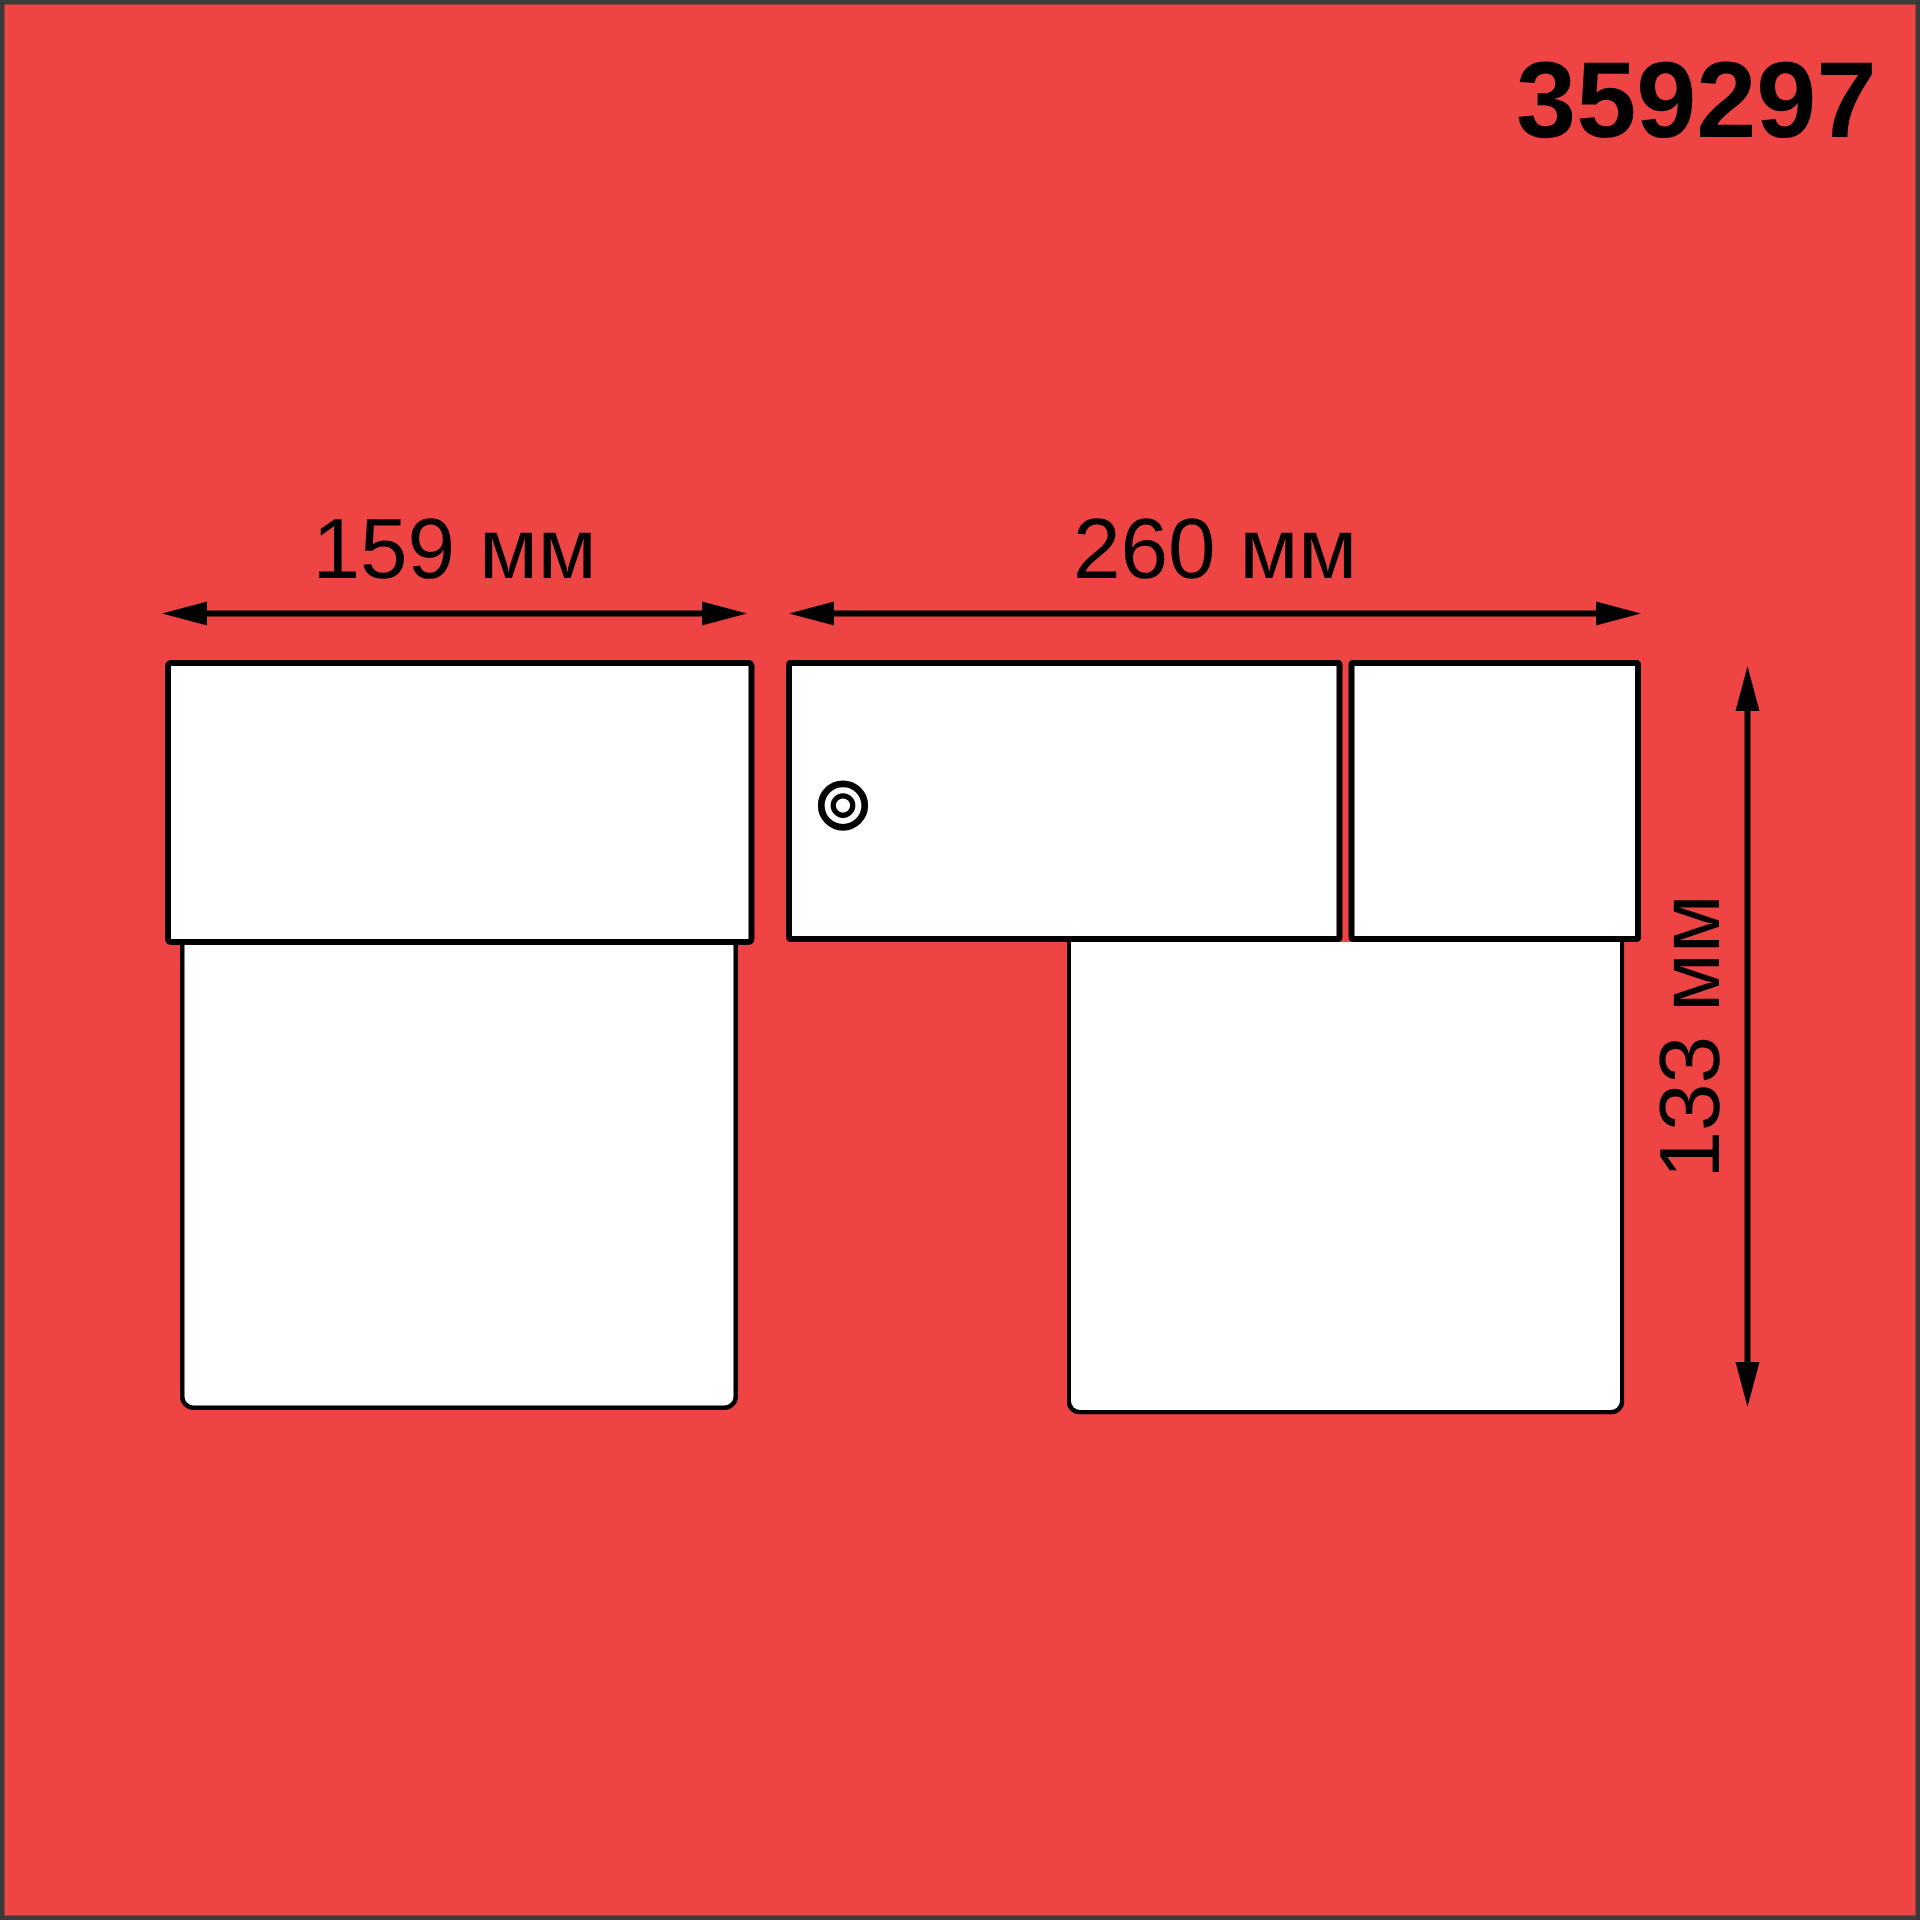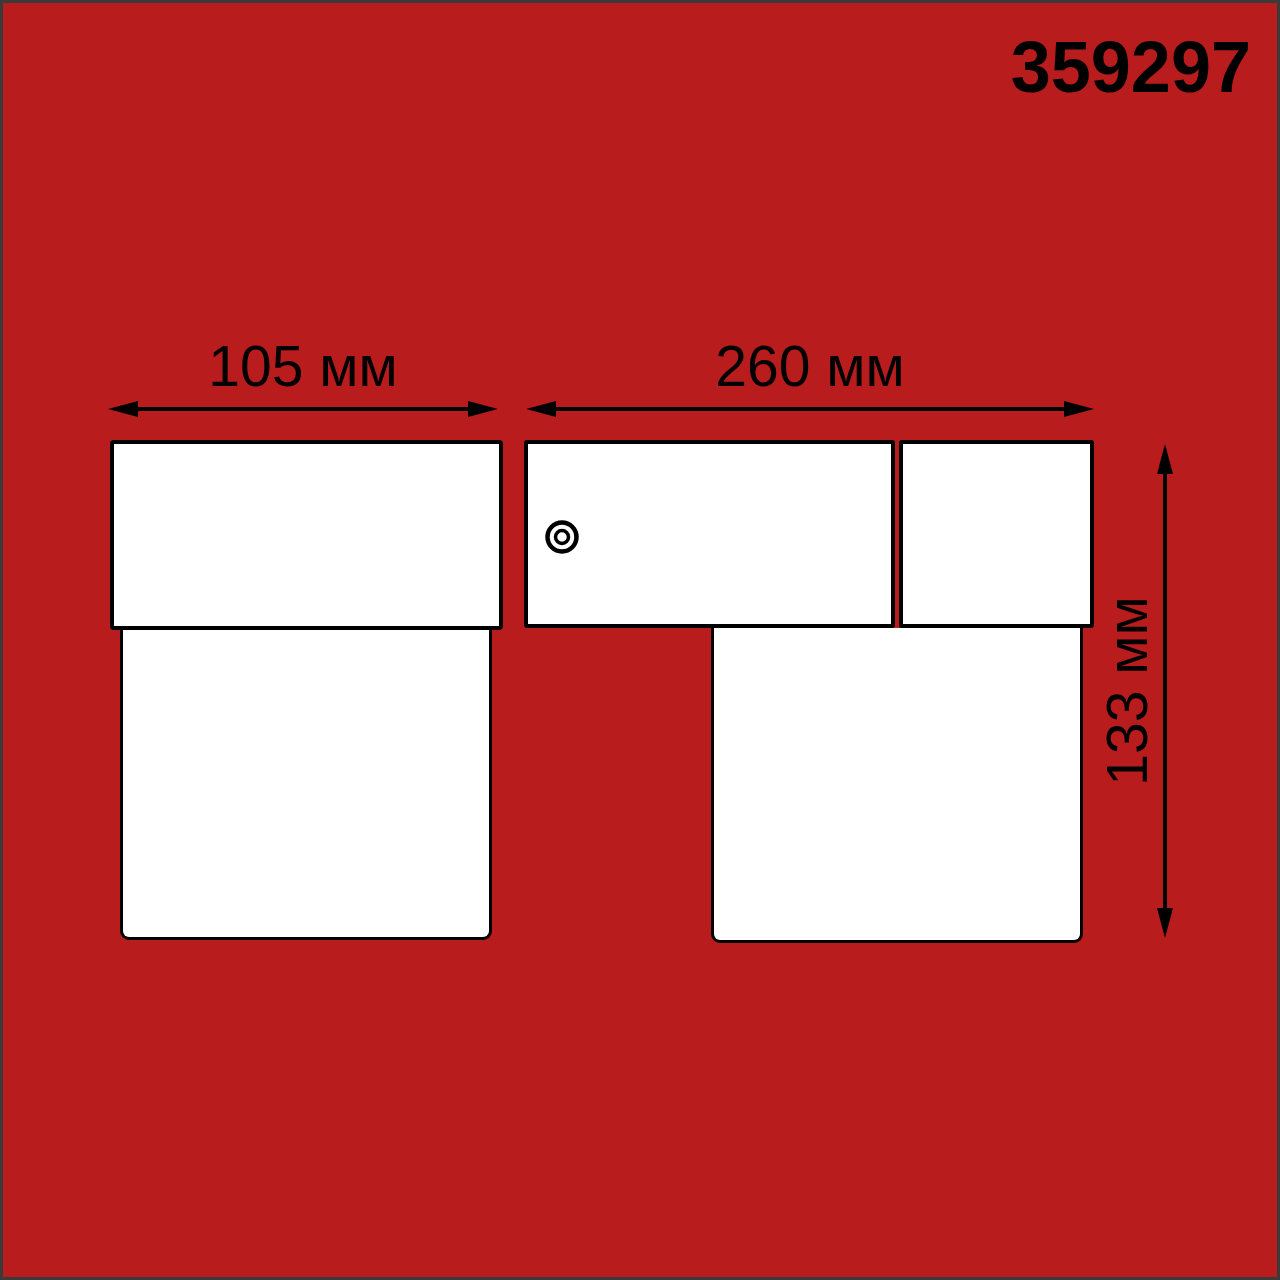--- a/index.html
+++ b/index.html
@@ -4,21 +4,21 @@
 <style>
   html, body {
     margin: 0;
     padding: 0;
     background: #ffffff;
   }
   .canvas {
     position: relative;
     width: 1280px;
     height: 1280px;
-    background: #b91c1c;
+    background: #ef4444;
     border: 3px solid #3a3a3a;
     box-sizing: border-box;
     overflow: hidden;
     font-family: "Liberation Sans", sans-serif;
     color: #000000;
     text-decoration: underline;
   }
   .product-code {
     position: absolute;
     top: 28px;
@@ -79,21 +79,21 @@
   }
   .screw-svg { position: absolute; left: 538px; top: 513px; }
 </style>
 </head>
 <body>
 
 <div class="canvas">
 
   <div class="product-code">359297</div>
 
-  <div class="dim-label dim-label-h-left">105 мм</div>
+  <div class="dim-label dim-label-h-left">159 мм</div>
   <svg class="arrow-svg arrow-105" width="390" height="20" viewBox="0 0 390 20">
     <line x1="24" y1="10" x2="366" y2="10" stroke="#000000" stroke-width="4"></line>
     <polygon points="0,10 30,2 30,18" fill="#000000"></polygon>
     <polygon points="390,10 360,2 360,18" fill="#000000"></polygon>
   </svg>
 
   <div class="dim-label dim-label-h-right">260 мм</div>
   <svg class="arrow-svg arrow-150" width="568" height="20" viewBox="0 0 568 20">
     <line x1="24" y1="10" x2="544" y2="10" stroke="#000000" stroke-width="4"></line>
     <polygon points="0,10 30,2 30,18" fill="#000000"></polygon>

